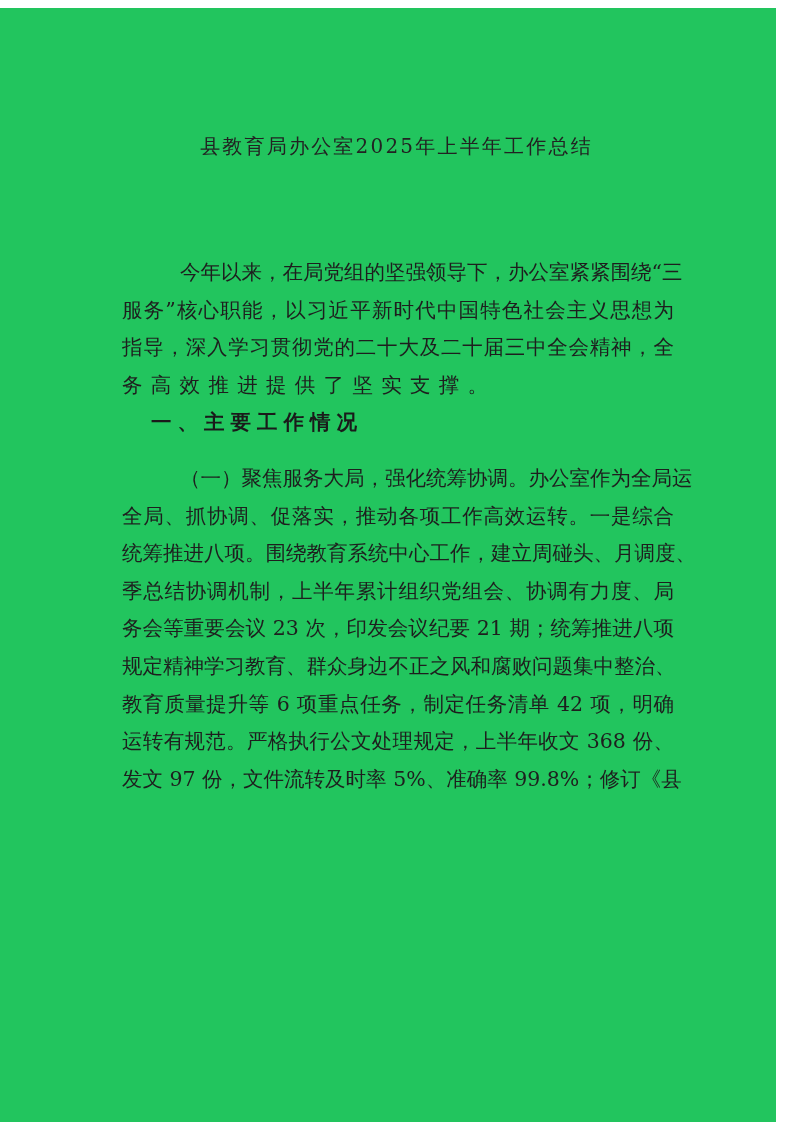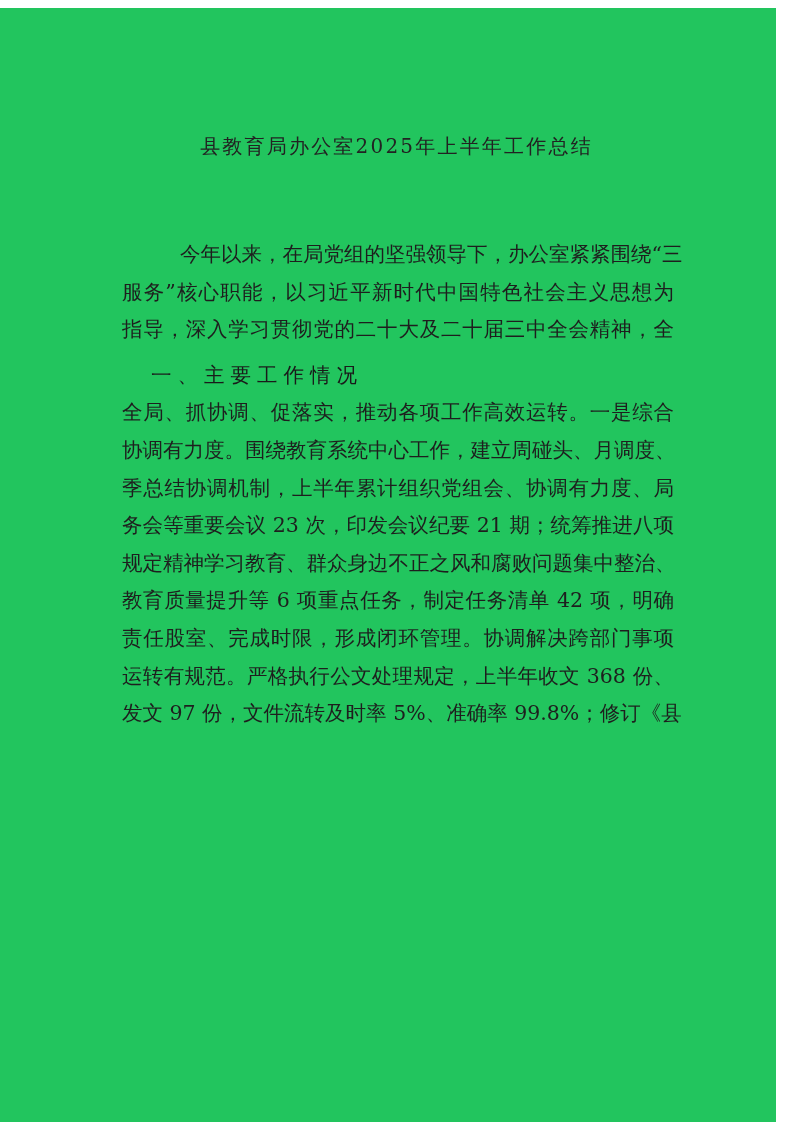--- a/index.html
+++ b/index.html
@@ -48,51 +48,52 @@
     height: 37.6px;
     text-align: justify;
     text-align-last: justify;
     letter-spacing: 0;
   }
   .line.last {
     text-align: left;
     text-align-last: left;
     letter-spacing: 8.3px;
   }
-  .indent { padding-left: 58px; }
+  .indent { padding-left: 58px; margin-top: 18px; }
   .heading {
     display: block;
     height: 37.6px;
     padding-left: 29px;
     letter-spacing: 6px;
-    font-weight: normal;
+    font-weight: bold;
     color: #1a1a1a;
-    margin-top: 8px;
+    margin-top: 0;
   }
 </style>
 </head>
 <body>
 
 <div class="page">
   <div class="title">县教育局办公室2025年上半年工作总结</div>
 
   <div class="body">
     <div>
       <span class="line indent">今年以来，在局党组的坚强领导下，办公室紧紧围绕“三</span>
       <span class="line">服务”核心职能，以习近平新时代中国特色社会主义思想为</span>
       <span class="line">指导，深入学习贯彻党的二十大及二十届三中全会精神，全</span>
+      <span class="line last">务高效推进提供了坚实支撑。</span>
     </div>
 
     <span class="heading">一、主要工作情况</span>
 
     <div>
+      <span class="line indent">（一）聚焦服务大局，强化统筹协调。办公室作为全局运</span>
       <span class="line">全局、抓协调、促落实，推动各项工作高效运转。一是综合</span>
-      <span class="line">协调有力度。围绕教育系统中心工作，建立周碰头、月调度、</span>
+      <span class="line">统筹推进八项。围绕教育系统中心工作，建立周碰头、月调度、</span>
       <span class="line">季总结协调机制，上半年累计组织党组会、协调有力度、局</span>
       <span class="line">务会等重要会议 23 次，印发会议纪要 21 期；统筹推进八项</span>
       <span class="line">规定精神学习教育、群众身边不正之风和腐败问题集中整治、</span>
       <span class="line">教育质量提升等 6 项重点任务，制定任务清单 42 项，明确</span>
-      <span class="line">责任股室、完成时限，形成闭环管理。协调解决跨部门事项</span>
       <span class="line">运转有规范。严格执行公文处理规定，上半年收文 368 份、</span>
       <span class="line">发文 97 份，文件流转及时率 5%、准确率 99.8%；修订《县</span>
     </div>
   </div>
 </div>
 
 </body></html>

